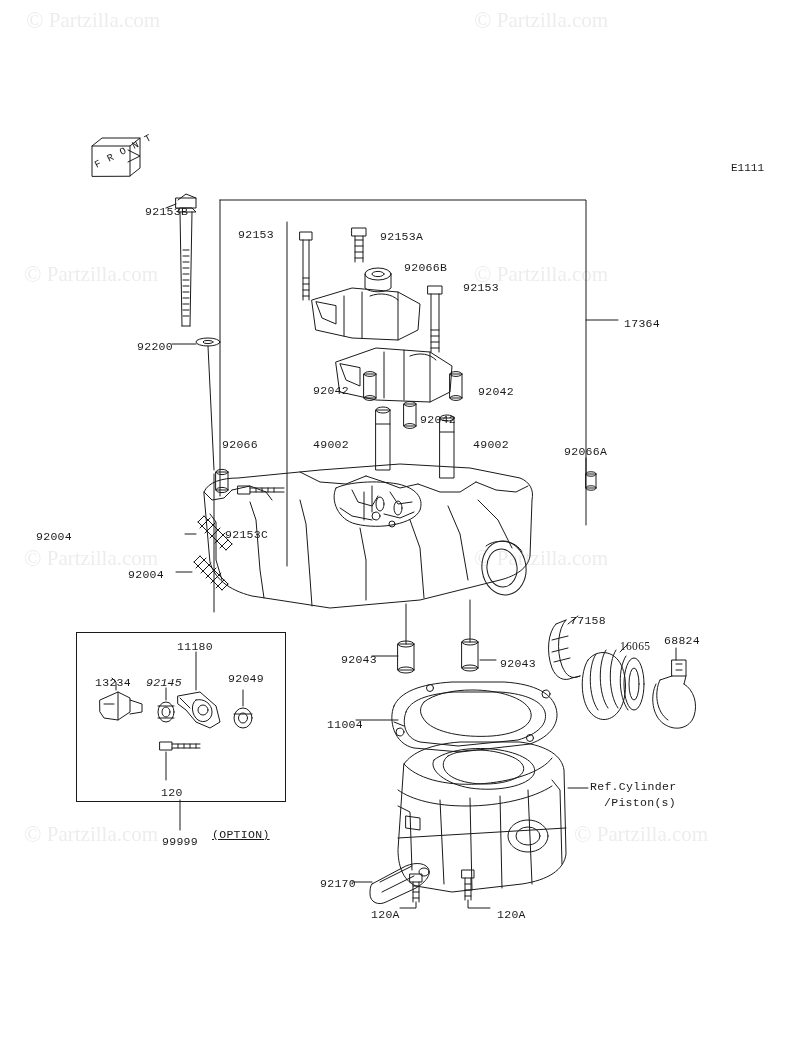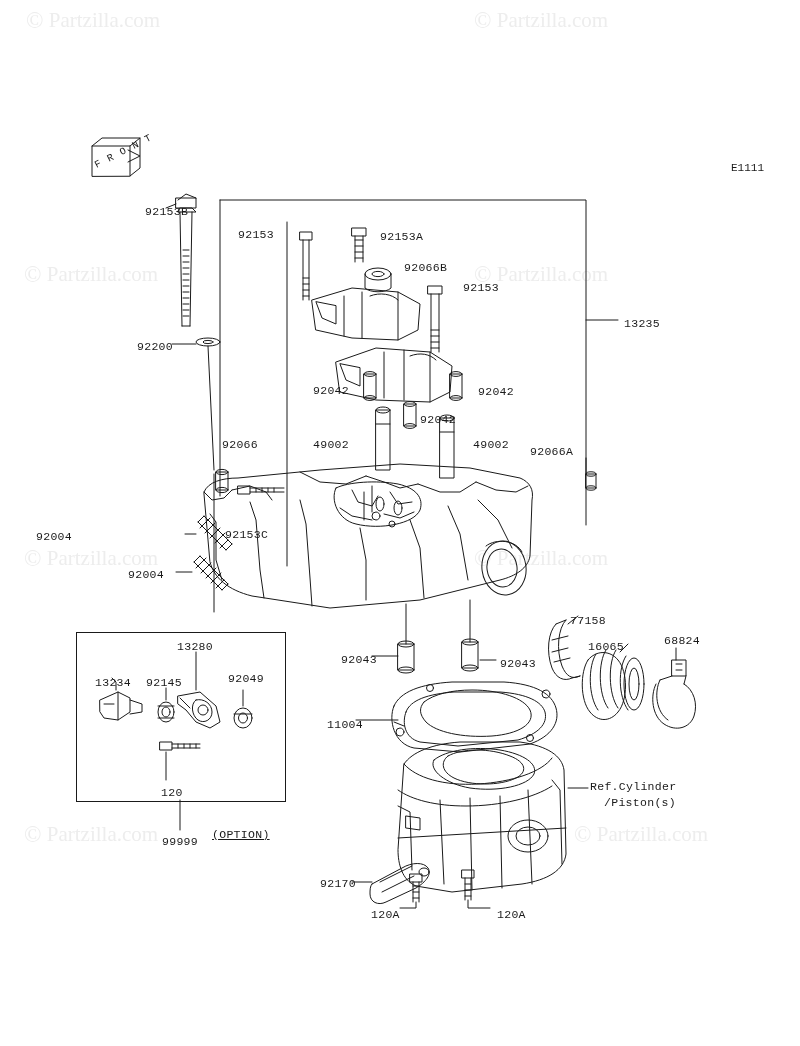--- a/index.html
+++ b/index.html
@@ -392,40 +392,40 @@
   <div class="front-text">F R O N T</div>
 
   <div class="lbl" style="left:590px; top:780px;">Ref.Cylinder</div>
   <div class="lbl" style="left:604px; top:796px;">/Piston(s)</div>
 
   <div class="lbl" style="left:104px; top:205px;margin-left:41px;">92153B</div>
   <div class="lbl" style="left:238px; top:228px;">92153</div>
   <div class="lbl" style="left:380px; top:230px;">92153A</div>
   <div class="lbl" style="left:404px; top:261px;">92066B</div>
   <div class="lbl" style="left:463px; top:281px;">92153</div>
-  <div class="lbl" style="left:624px; top:317px;">13235</div>
+  <div class="lbl" style="left:624px; top:317px;">17364</div>
   <div class="lbl" style="left:137px; top:340px;">92200</div>
   <div class="lbl" style="left:313px; top:384px;">92042</div>
   <div class="lbl" style="left:478px; top:385px;">92042</div>
   <div class="lbl" style="left:420px; top:413px;">92042</div>
   <div class="lbl" style="left:208px; top:438px;margin-left:14px;">92066</div>
   <div class="lbl" style="left:313px; top:438px;">49002</div>
   <div class="lbl" style="left:473px; top:438px;">49002</div>
-  <div class="lbl" style="left:530px; top:445px;">92066A</div>
+  <div class="lbl" style="left:564px; top:445px;">92066A</div>
   <div class="lbl" style="left:36px;  top:530px;">92004</div>
   <div class="lbl" style="left:225px; top:528px;">92153C</div>
   <div class="lbl" style="left:128px; top:568px;">92004</div>
   <div class="lbl" style="left:570px; top:614px;">77158</div>
-  <div class="lbl" style="left:588px; top:640px;">16065</div>
+  <div class="lbl" style="left:620px; top:640px;font-family:Liberation Serif, serif;">16065</div>
   <div class="lbl" style="left:664px; top:634px;">68824</div>
-  <div class="lbl" style="left:177px; top:640px;">13280</div>
+  <div class="lbl" style="left:177px; top:640px;">11180</div>
   <div class="lbl" style="left:341px; top:653px;">92043</div>
   <div class="lbl" style="left:500px; top:657px;">92043</div>
   <div class="lbl" style="left:95px;  top:676px;text-align:center;">13234</div>
-  <div class="lbl" style="left:146px; top:676px;">92145</div>
+  <div class="lbl" style="left:146px; top:676px;font-style:italic;">92145</div>
   <div class="lbl" style="left:228px; top:672px;">92049</div>
   <div class="lbl" style="left:319px; top:718px;margin-left:8px;">11004</div>
   <div class="lbl" style="left:161px; top:786px;">120</div>
   <div class="lbl" style="left:162px; top:835px;">99999</div>
   <div class="lbl" style="left:320px; top:877px;">92170</div>
   <div class="lbl" style="left:371px; top:908px;">120A</div>
   <div class="lbl" style="left:497px; top:908px;">120A</div>
 
 </div>
 

